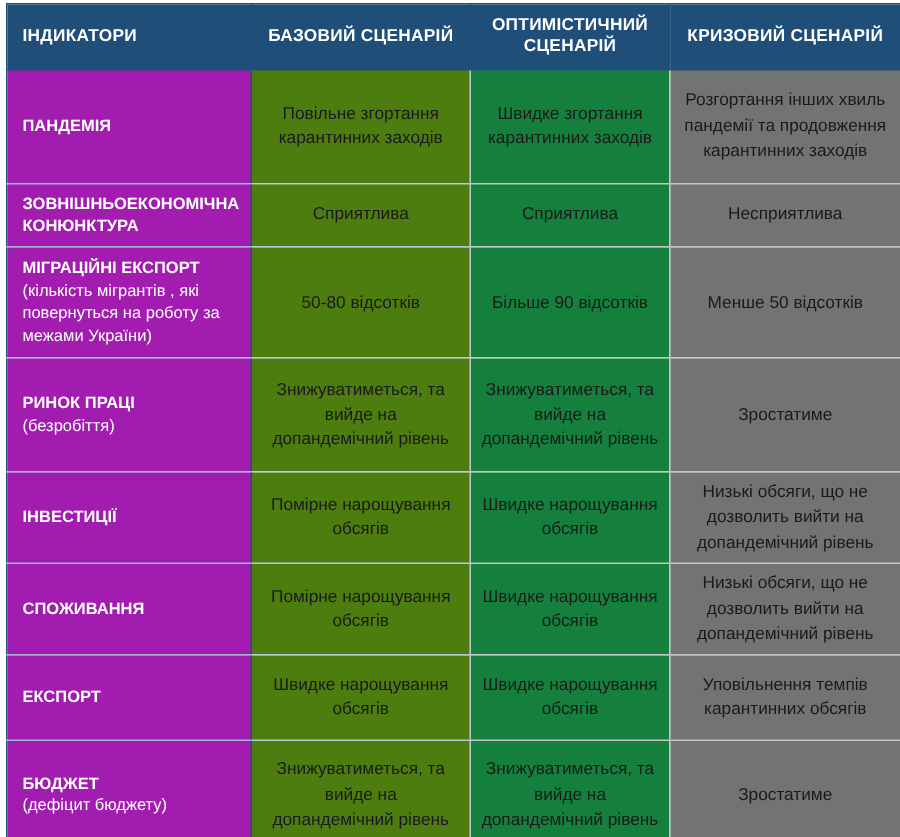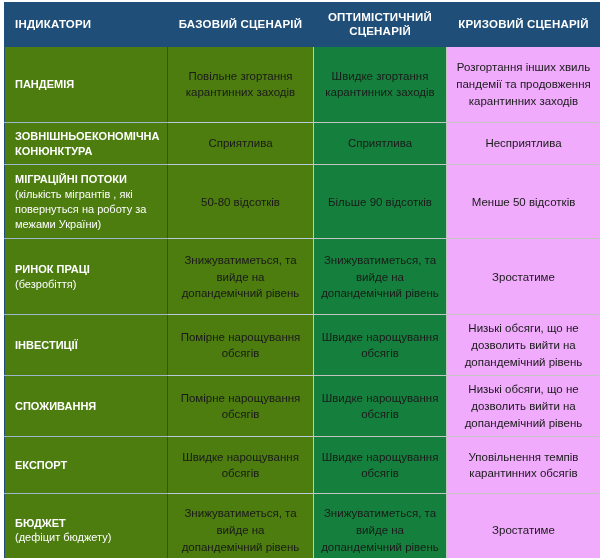--- a/index.html
+++ b/index.html
@@ -52,21 +52,21 @@
     text-align: left;
     padding-left: 10px;
   }
   thead th.th-scenario {
     text-align: center;
     border-left: 1px solid #c8d4e0;
   }
 
   
   td.cell-indicator {
-    background: #4d7c0f;
+    background: #a21caf;
     color: #ffffff;
     font-size: 11px;
     font-weight: bold;
     line-height: 1.35;
     text-align: left;
     padding: 6px 8px 6px 10px;
     border: 1px solid #1f4e79;
     border-bottom: 1px solid #9fb5cc;
     box-sizing: border-box;
     vertical-align: middle;
@@ -82,21 +82,21 @@
     color: #1a1a1a;
     line-height: 1.45;
     text-align: center;
     vertical-align: middle;
     padding: 5px 7px;
     border: 1px solid #bfbfbf;
     box-sizing: border-box;
   }
   td.cell-value.col-base    { background: #4d7c0f; border-color: #b9c9da; }
   td.cell-value.col-optimal { background: #15803d; border-color: #c4c4c4; }
-  td.cell-value.col-crisis  { background: #f0abfc; border-color: #c4c4c4; }
+  td.cell-value.col-crisis  { background: #737373; border-color: #c4c4c4; }
 </style>
 </head>
 <body>
 
 <div class="scenario-table-wrap">
   <table class="scenario-table">
     <colgroup>
       <col class="col-indicator">
       <col class="col-base">
       <col class="col-optimal">
@@ -117,21 +117,21 @@
           <td class="cell-value col-optimal">Швидке згортання карантинних заходів</td>
           <td class="cell-value col-crisis">Розгортання інших хвиль пандемії та продовження карантинних заходів</td>
         </tr>
         <tr style="height: 40px;">
           <td class="cell-indicator"><span>ЗОВНІШНЬОЕКОНОМІЧНА КОНЮНКТУРА</span></td>
           <td class="cell-value col-base">Сприятлива</td>
           <td class="cell-value col-optimal">Сприятлива</td>
           <td class="cell-value col-crisis">Несприятлива</td>
         </tr>
         <tr style="height: 74px;">
-          <td class="cell-indicator"><span>МІГРАЦІЙНІ ПОТОКИ</span><span class="ind-sub">(кількість мігрантів , які повернуться на роботу за межами України)</span></td>
+          <td class="cell-indicator"><span>МІГРАЦІЙНІ ЕКСПОРТ</span><span class="ind-sub">(кількість мігрантів , які повернуться на роботу за межами України)</span></td>
           <td class="cell-value col-base">50-80 відсотків</td>
           <td class="cell-value col-optimal">Більше 90 відсотків</td>
           <td class="cell-value col-crisis">Менше 50 відсотків</td>
         </tr>
         <tr style="height: 76px;">
           <td class="cell-indicator"><span>РИНОК ПРАЦІ</span><span class="ind-sub">(безробіття)</span></td>
           <td class="cell-value col-base">Знижуватиметься, та вийде на допандемічний рівень</td>
           <td class="cell-value col-optimal">Знижуватиметься, та вийде на допандемічний рівень</td>
           <td class="cell-value col-crisis">Зростатиме</td>
         </tr>

